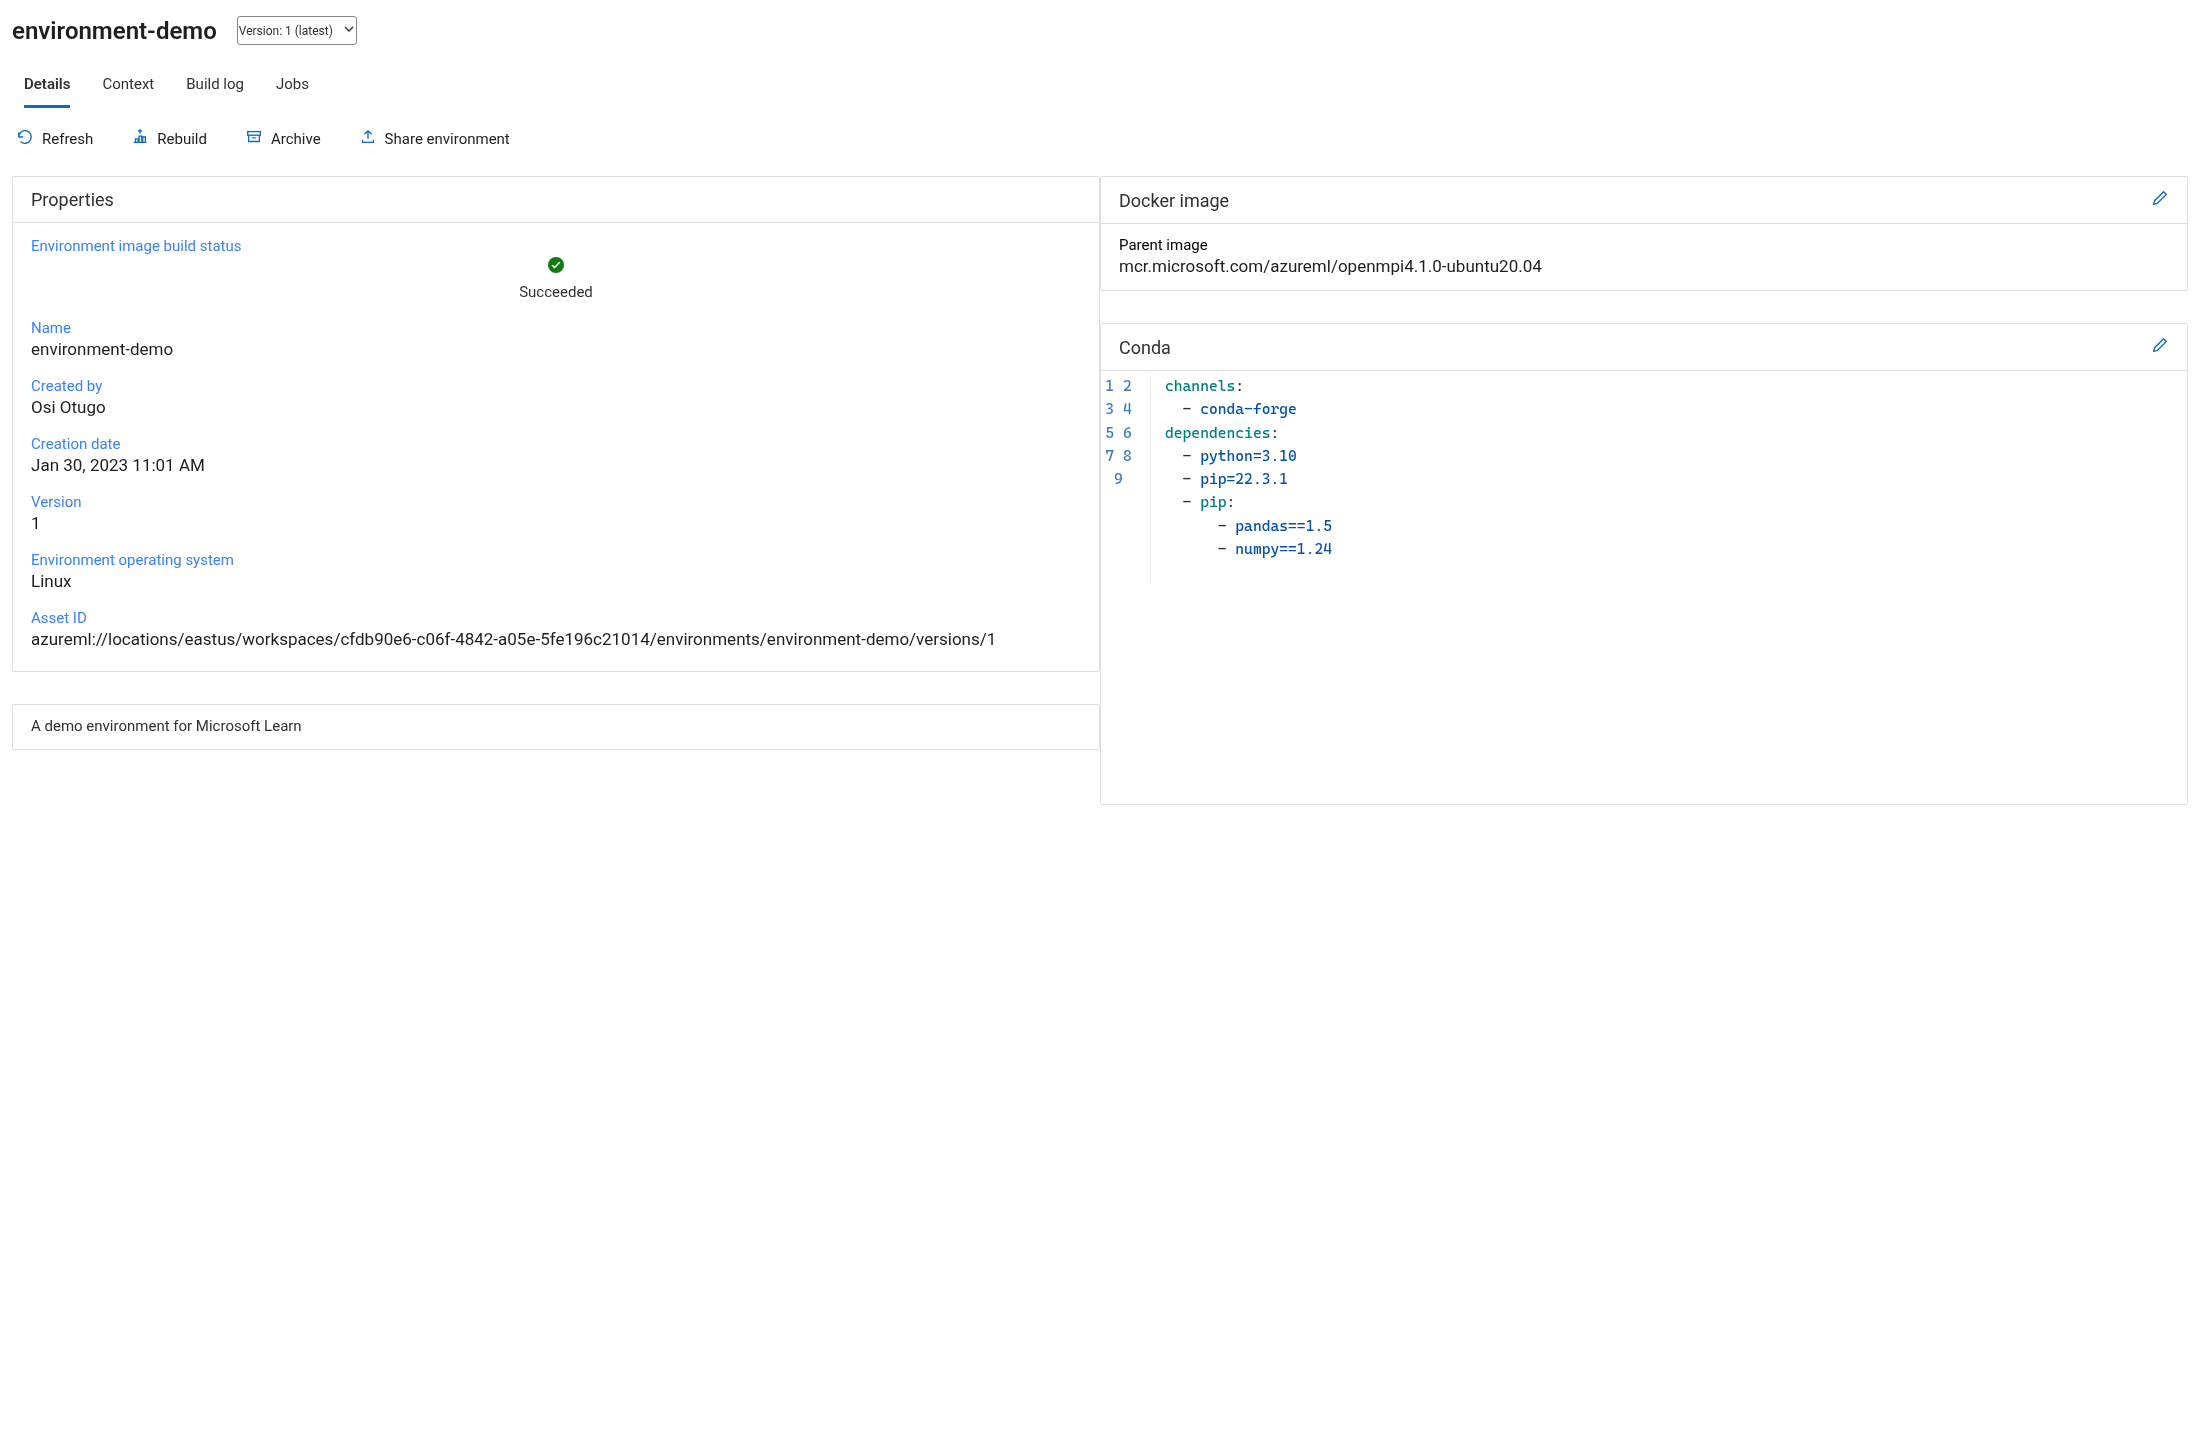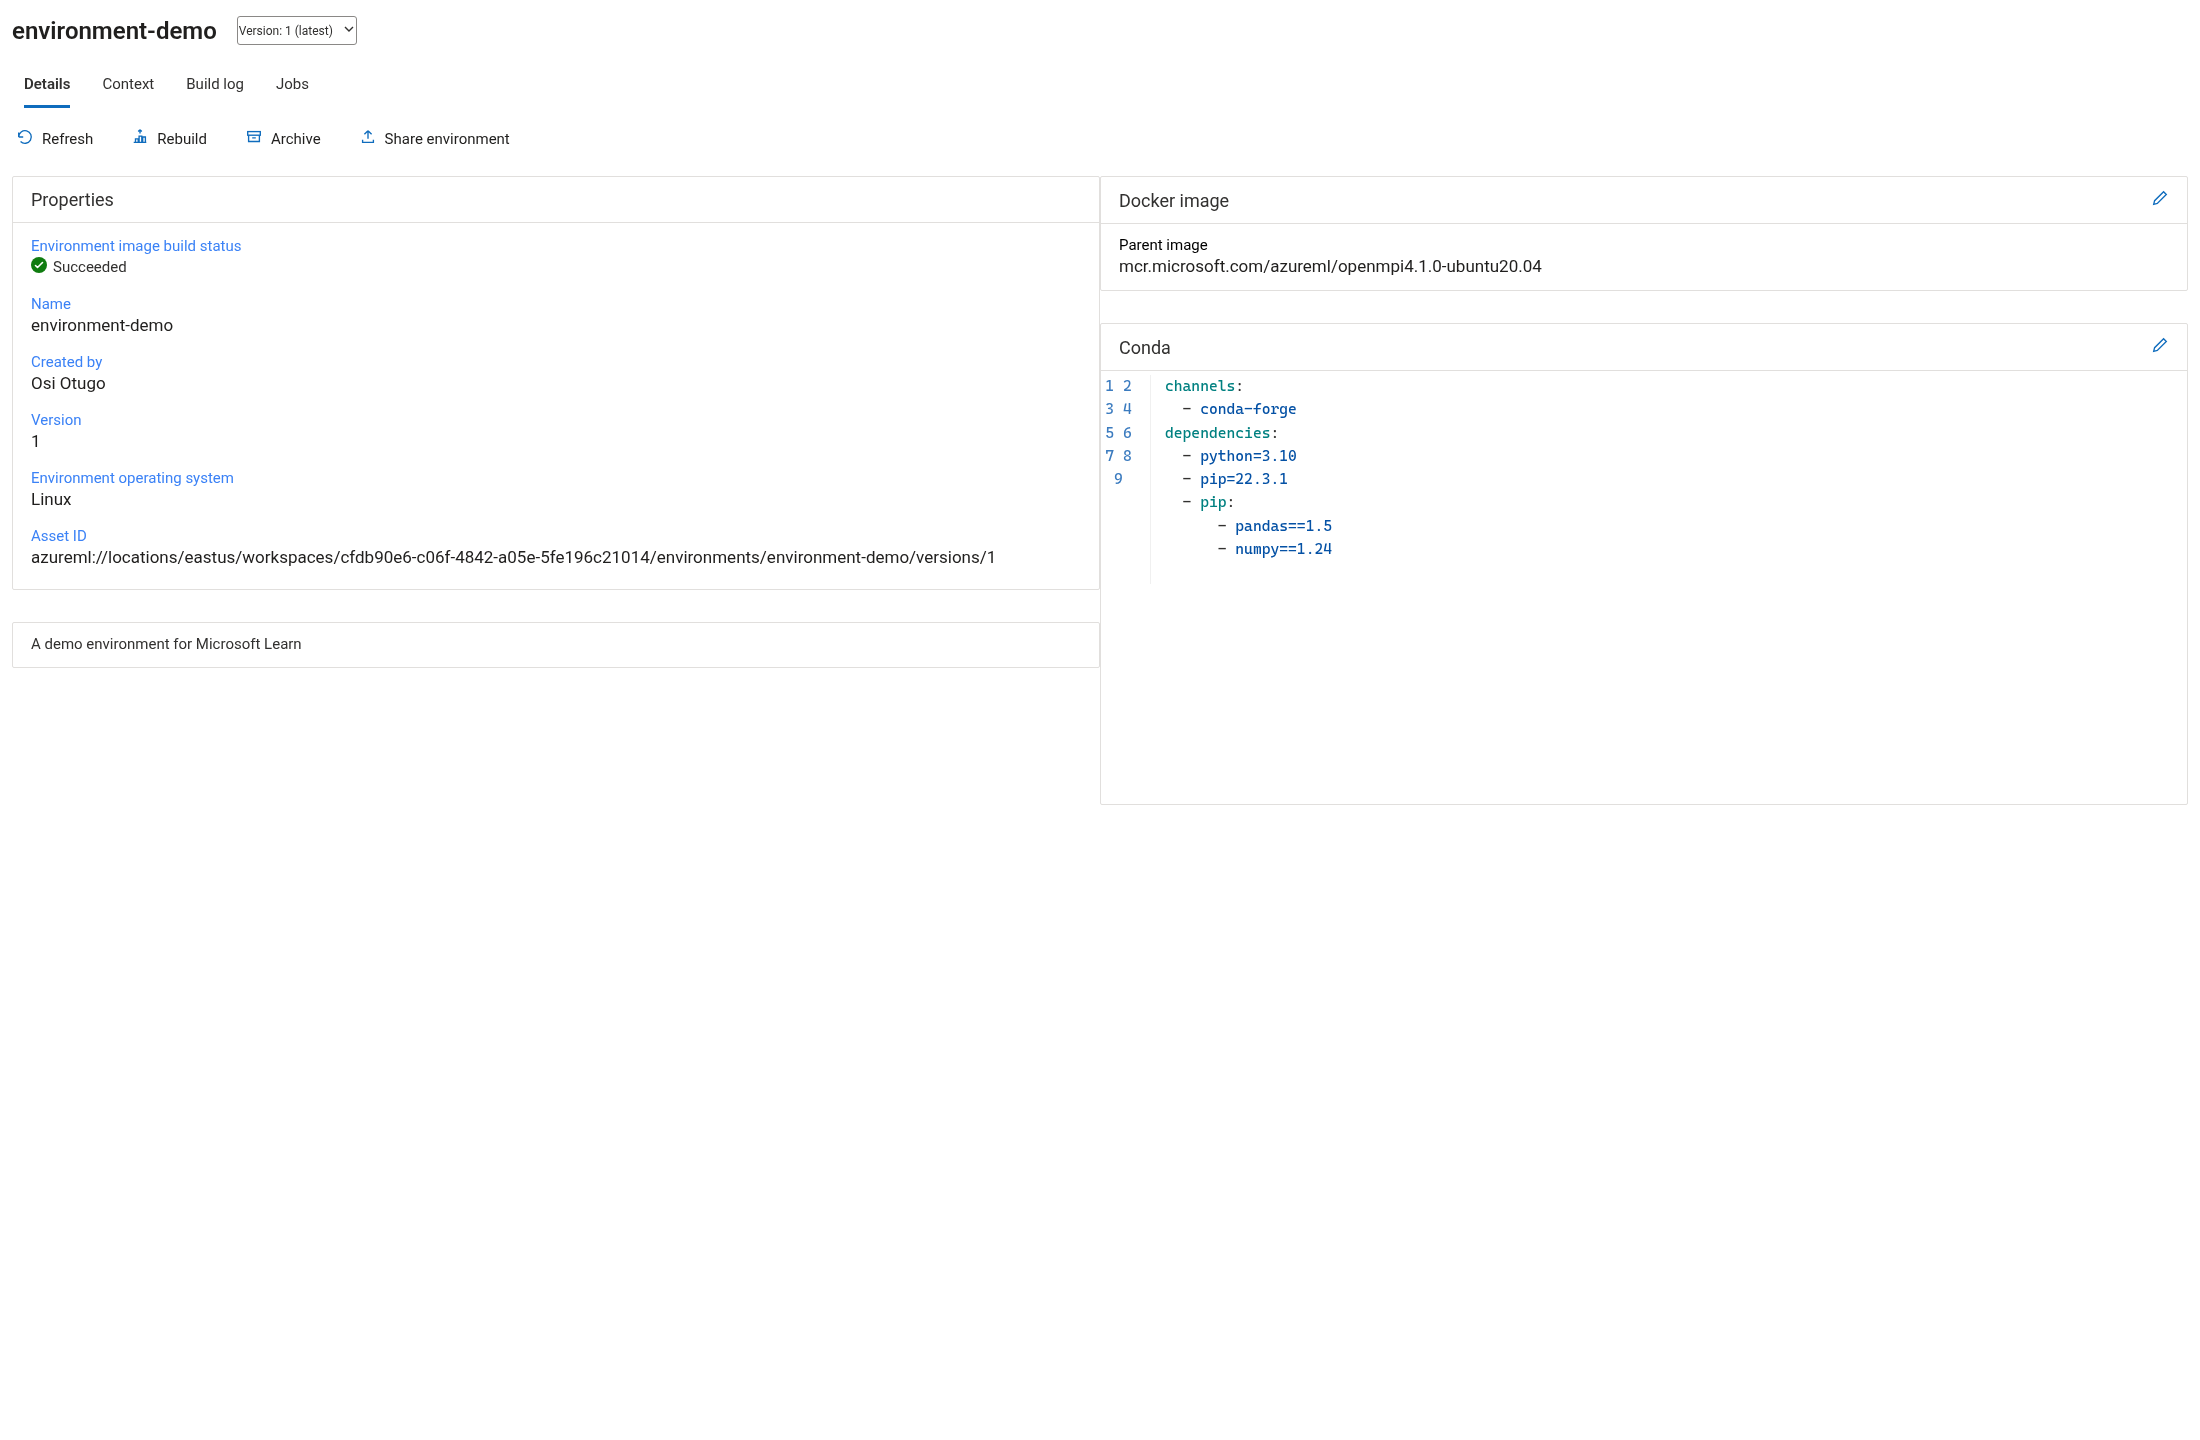--- a/index.html
+++ b/index.html
@@ -107,21 +107,21 @@
 .prop-label {
   font-size: 15px;
   color: #3b82f6;
   margin-bottom: 2px;
 }
 .prop-value {
   font-size: 17px;
   color: #201f1e;
   word-break: break-all;
 }
-.status-row { display: flex; align-items: center; gap: 6px; font-size: 15px; }
+.status-row { display: flex; align-items: center; gap: 6px; font-size: 15px; flex-direction: column; }
 .status-row svg { width: 16px; height: 16px; color: #107c10; }
 
 
 .docker-label { font-size: 15px; color: #000000; margin-bottom: 2px; }
 .docker-value { font-size: 17px; color: #201f1e; word-break: break-all; }
 
 
 .code-block {
   font-family: "Cascadia Mono", Consolas, "Courier New", monospace;
   font-size: 15px;
@@ -229,20 +229,24 @@
         <div class="prop">
           <div class="prop-label">Name</div>
           <div class="prop-value">environment-demo</div>
         </div>
 
         <div class="prop">
           <div class="prop-label">Created by</div>
           <div class="prop-value">Osi Otugo</div>
         </div>
 
+        <div class="prop">
+          <div class="prop-label">Creation date</div>
+          <div class="prop-value">Jan 30, 2023 11:01 AM</div>
+        </div>
 
         <div class="prop">
           <div class="prop-label">Version</div>
           <div class="prop-value">1</div>
         </div>
 
         <div class="prop">
           <div class="prop-label">Environment operating system</div>
           <div class="prop-value">Linux</div>
         </div>

